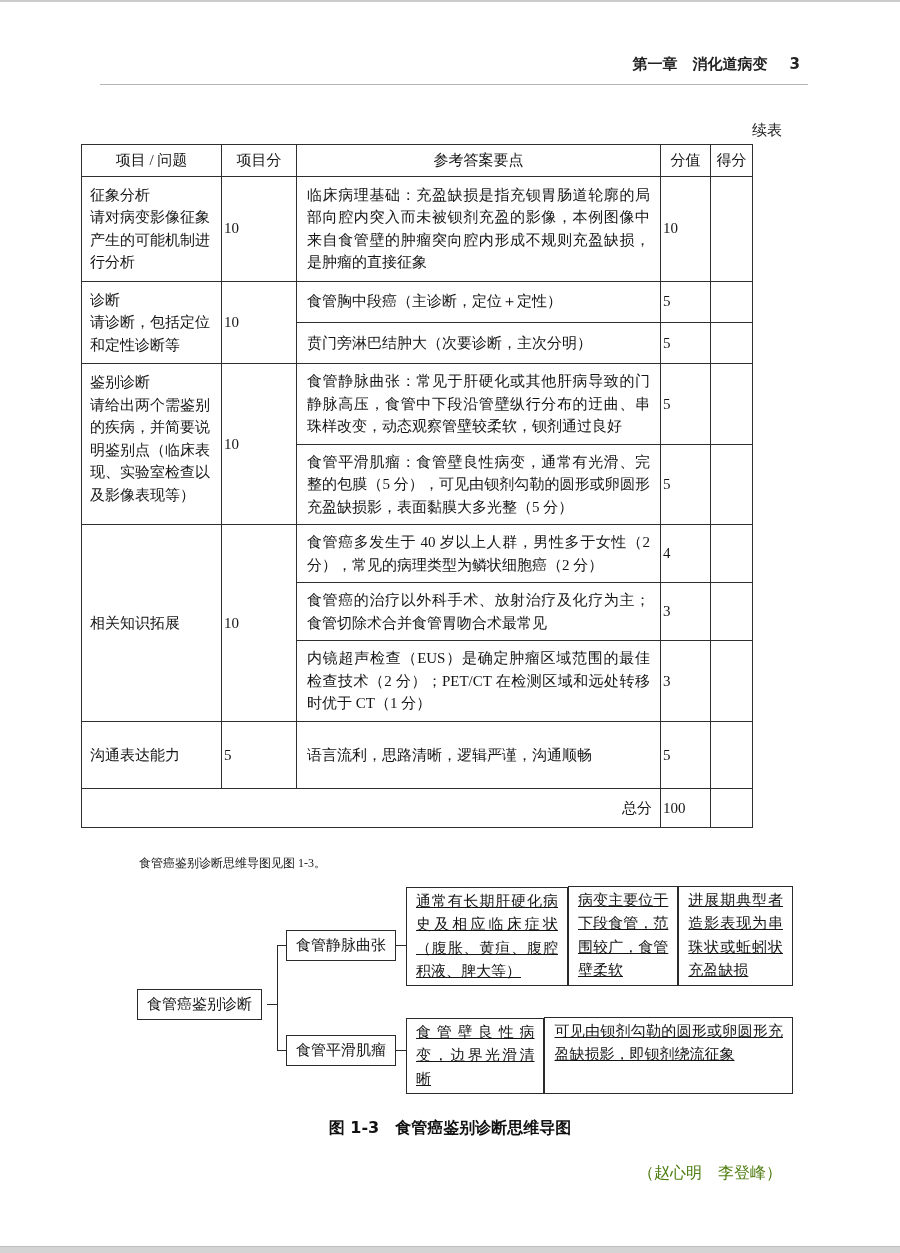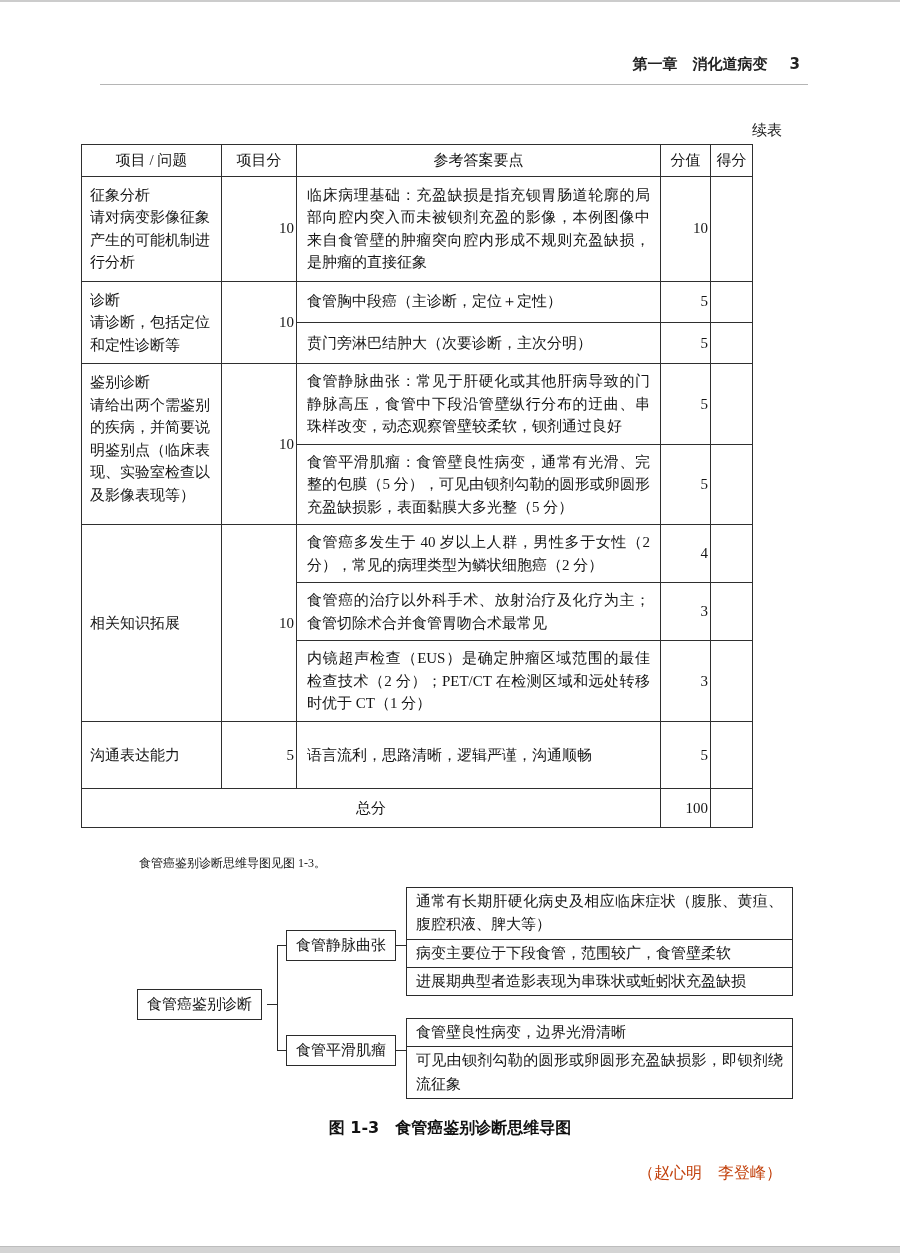--- a/index.html
+++ b/index.html
@@ -27,52 +27,52 @@
   table.rubric{
     margin-left:81px;border-collapse:collapse;table-layout:fixed;width:671px;
     font-size:15px;line-height:1.5;color:#151515;
   }
   table.rubric th,table.rubric td{border:1px solid #2f2f2f;}
   table.rubric th{
     font-weight:normal;text-align:center;padding:4px 2px;
   }
   td.item-cell{vertical-align:top;text-align:left;padding:7px 8px;}
   td.item-cell-mid{vertical-align:middle;text-align:left;padding:22px 8px;}
-  td.num{vertical-align:middle;text-align:right;padding:4px 2px;}
+  td.num{vertical-align:middle;text-align:left;padding:4px 2px;}
   td.answer{vertical-align:middle;text-align:justify;padding:6px 10px;}
   td.blank-score{min-width:40px;}
-  td.total-label{text-align:center;padding:1px 8px;}
+  td.total-label{text-align:right;padding:1px 8px;}
   tr.total-row td{height:30px;}
 
   .lead-para{
     margin:26px 115px 0 115px;text-indent:2em;font-size:12px;line-height:1.5;
   }
 
   .mindmap{position:relative;width:900px;height:222px;margin-top:12px;font-size:15px;}
   .mm-box{
     position:absolute;border:1px solid #2b2b2b;background:#fff;
     padding:3px 9px;line-height:1.5;white-space:nowrap;
   }
-  .mm-detail-group{position:absolute;width:387px;display:flex;flex-direction:column;}
+  .mm-detail-group{position:absolute;width:387px;display:flex;flex-direction:row;text-decoration:underline;}
   .mm-detail{
     border:1px solid #2b2b2b;margin-top:-1px;padding:2px 9px;
     line-height:1.55;text-align:justify;background:#fff;box-sizing:border-box;
   }
   .mm-detail:first-child{margin-top:0;}
   .line-h,.line-v{position:absolute;background:#2b2b2b;}
   .line-h{height:1px;}
   .line-v{width:1px;}
 
   .figure-caption{
     margin-top:12px;text-align:center;
     font-family:"DejaVu Sans","Liberation Sans",sans-serif;
     font-weight:bold;font-size:16px;color:#111;
   }
   .authors{
-    margin:24px 118px 0 0;text-align:right;font-size:16px;color:#c2410c;
+    margin:24px 118px 0 0;text-align:right;font-size:16px;color:#4d7c0f;
   }
 </style>
 </head>
 <body>
 
 <div class="page">
   <div class="scan-edge top"></div>
 
   <header class="running-head">
     <span>第一章　消化道病变</span>

